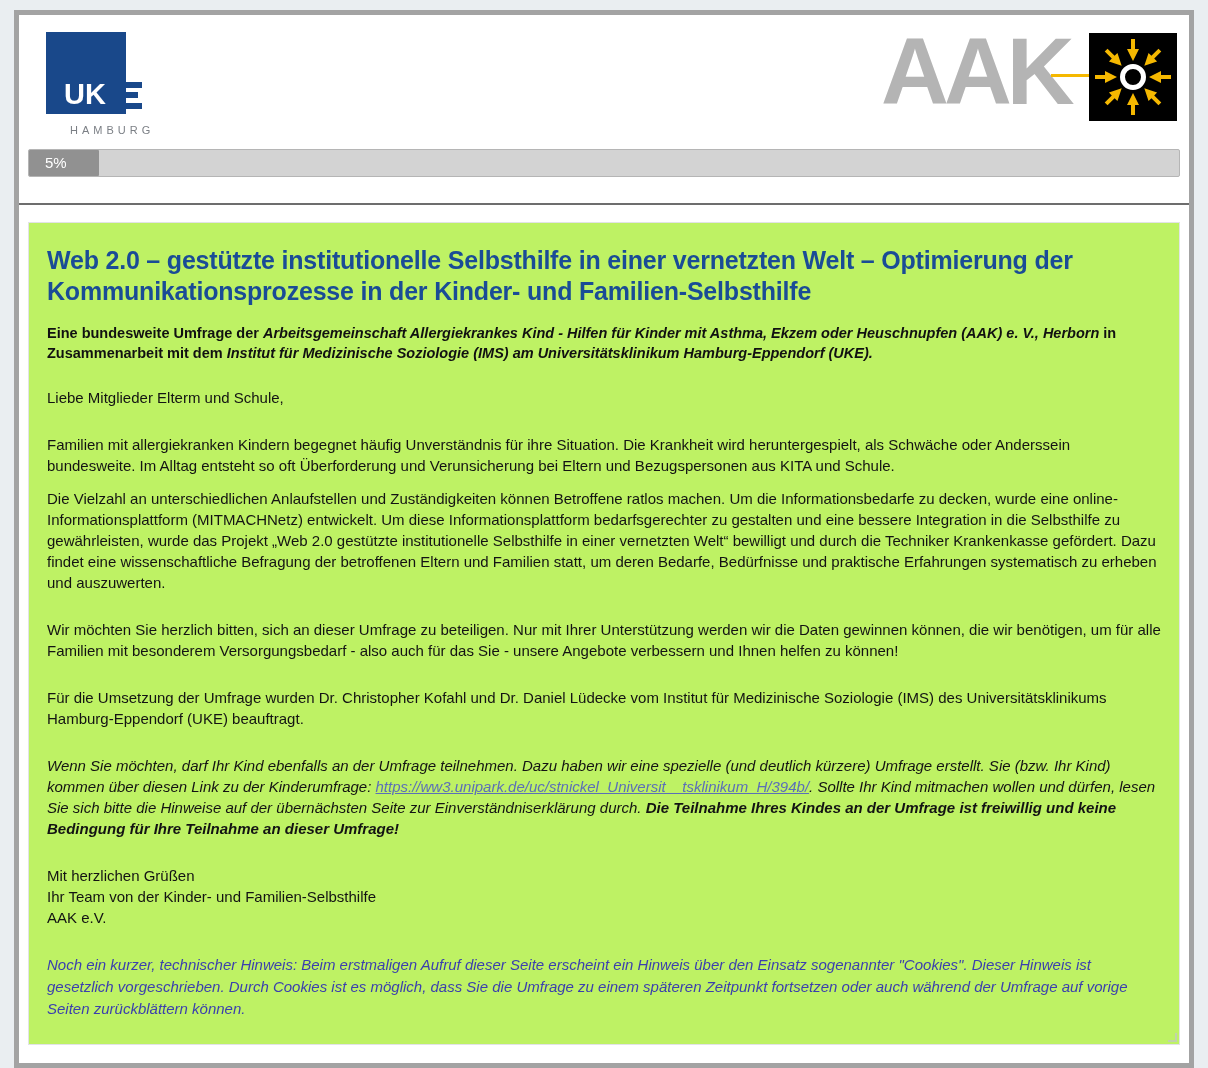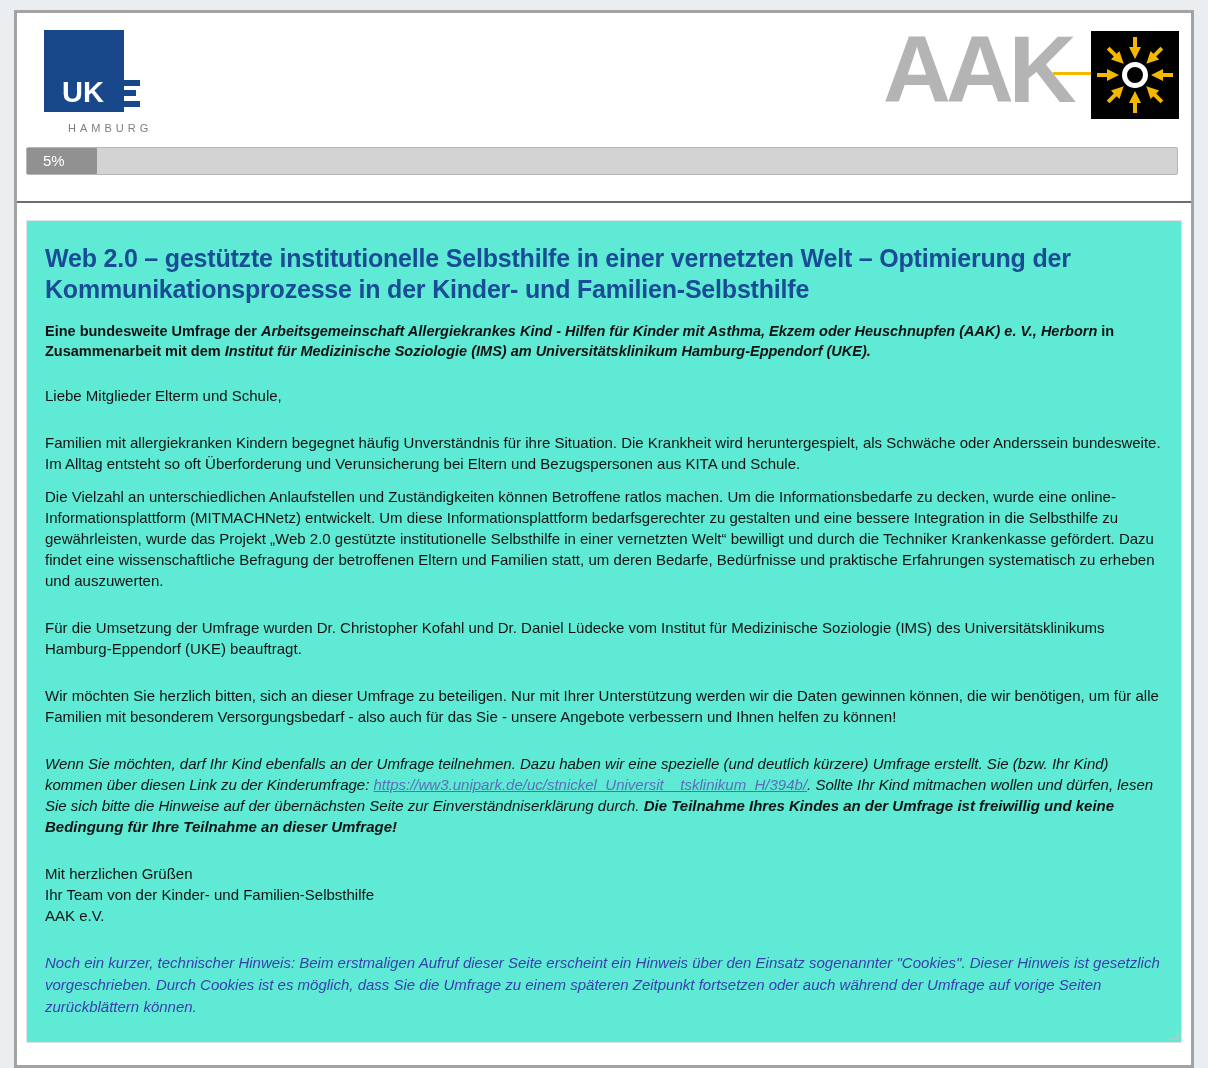--- a/index.html
+++ b/index.html
@@ -14,21 +14,21 @@
     width: 1208px; height: 1068px;
     background: #eaeef1;
     overflow: hidden;
   }
   .page-frame {
     position: absolute;
     left: 14px; top: 10px;
     width: 1180px;
     min-height: 1058px;
     background: #ffffff;
-    border: 3px solid #a3a3a3;
+    border: 5px solid #a3a3a3;
   }
 
   
   .header {
     position: relative;
     height: 128px;
     background: #ffffff;
   }
   .uke-logo {
     position: absolute;
@@ -139,21 +139,21 @@
     position: absolute;
     left: 16px; top: 4px;
     font-size: 15px;
     color: #ffffff;
     font-family: "Liberation Sans", sans-serif;
   }
 
   
   .content {
     margin: 17px 9px 0 9px;
-    background: #5eead4;
+    background: #bef264;
     border: 1px solid #e2e3e6;
     padding: 22px 18px 24px 18px;
     position: relative;
   }
   .content::after {
     content: "";
     position: absolute;
     right: 2px; bottom: 2px;
     width: 7px; height: 7px;
     border-right: 2px solid #c3c5c9;
@@ -261,23 +261,23 @@
       <h1 class="survey-title">Web 2.0 – gestützte institutionelle Selbsthilfe in einer vernetzten Welt – Optimierung der Kommunikationsprozesse in der Kinder- und Familien-Selbsthilfe</h1>
 
       <p class="lead"><span>Eine bundesweite Umfrage der </span><em>Arbeitsgemeinschaft Allergiekrankes Kind -  Hilfen für Kinder mit Asthma, Ekzem oder Heuschnupfen (AAK) e. V., Herborn</em><span> in Zusammenarbeit mit dem </span><em>Institut für Medizinische Soziologie (IMS) am Universitätsklinikum Hamburg-Eppendorf (UKE).</em></p>
 
       <p class="body">Liebe Mitglieder Elterm und Schule,</p>
 
       <p class="body spaced">Familien mit allergiekranken Kindern begegnet häufig Unverständnis für ihre Situation. Die Krankheit wird heruntergespielt, als Schwäche oder Anderssein bundesweite. Im Alltag entsteht so oft Überforderung und Verunsicherung bei Eltern und Bezugspersonen aus KITA und Schule.</p>
 
       <p class="body">Die Vielzahl an unterschiedlichen Anlaufstellen und Zuständigkeiten können Betroffene ratlos machen. Um die Informationsbedarfe zu decken, wurde eine online-Informationsplattform (MITMACHNetz) entwickelt. Um diese Informationsplattform bedarfsgerechter zu gestalten und eine bessere Integration in die Selbsthilfe zu gewährleisten, wurde das Projekt „Web 2.0 gestützte institutionelle Selbsthilfe in einer vernetzten Welt“ bewilligt und durch die Techniker Krankenkasse gefördert. Dazu findet eine wissenschaftliche Befragung der betroffenen Eltern und Familien statt, um deren Bedarfe, Bedürfnisse und praktische Erfahrungen systematisch zu erheben und auszuwerten.</p>
 
+      <p class="body spaced">Wir möchten Sie herzlich bitten, sich an dieser Umfrage zu beteiligen. Nur mit Ihrer Unterstützung werden wir die Daten gewinnen können, die wir benötigen, um für alle Familien mit besonderem Versorgungsbedarf - also auch für das Sie - unsere Angebote verbessern und Ihnen helfen zu können!</p>
+
       <p class="body spaced">Für die Umsetzung der Umfrage wurden Dr. Christopher Kofahl und Dr. Daniel Lüdecke vom Institut für Medizinische Soziologie (IMS) des Universitätsklinikums Hamburg-Eppendorf (UKE) beauftragt.</p>
-
-      <p class="body spaced">Wir möchten Sie herzlich bitten, sich an dieser Umfrage zu beteiligen. Nur mit Ihrer Unterstützung werden wir die Daten gewinnen können, die wir benötigen, um für alle Familien mit besonderem Versorgungsbedarf - also auch für das Sie - unsere Angebote verbessern und Ihnen helfen zu können!</p>
 
       <p class="body italic spaced"><span>Wenn Sie möchten, darf Ihr Kind ebenfalls an der Umfrage teilnehmen. Dazu haben wir eine spezielle (und deutlich kürzere) Umfrage erstellt. Sie (bzw. Ihr Kind) kommen über diesen Link zu der Kinderumfrage: </span><a class="kid-link" href="#">https://ww3.unipark.de/uc/stnickel_Universit__tsklinikum_H/394b/</a><span>. Sollte Ihr Kind mitmachen wollen und dürfen, lesen Sie sich bitte die Hinweise auf der übernächsten Seite zur Einverständniserklärung durch. </span><b>Die Teilnahme Ihres Kindes an der Umfrage ist freiwillig und keine Bedingung für Ihre Teilnahme an dieser Umfrage!</b></p>
 
       <p class="sig" style="margin-top:26px">Mit herzlichen Grüßen</p>
       <p class="sig">Ihr Team von der Kinder- und Familien-Selbsthilfe</p>
       <p class="sig">AAK e.V.</p>
 
       <p class="cookie">Noch ein kurzer, technischer Hinweis: Beim erstmaligen Aufruf dieser Seite erscheint ein Hinweis über den Einsatz sogenannter "Cookies". Dieser Hinweis ist gesetzlich vorgeschrieben. Durch Cookies ist es möglich, dass Sie die Umfrage zu einem späteren Zeitpunkt fortsetzen oder auch während der Umfrage auf vorige Seiten zurückblättern können.</p>
 
     </div>

